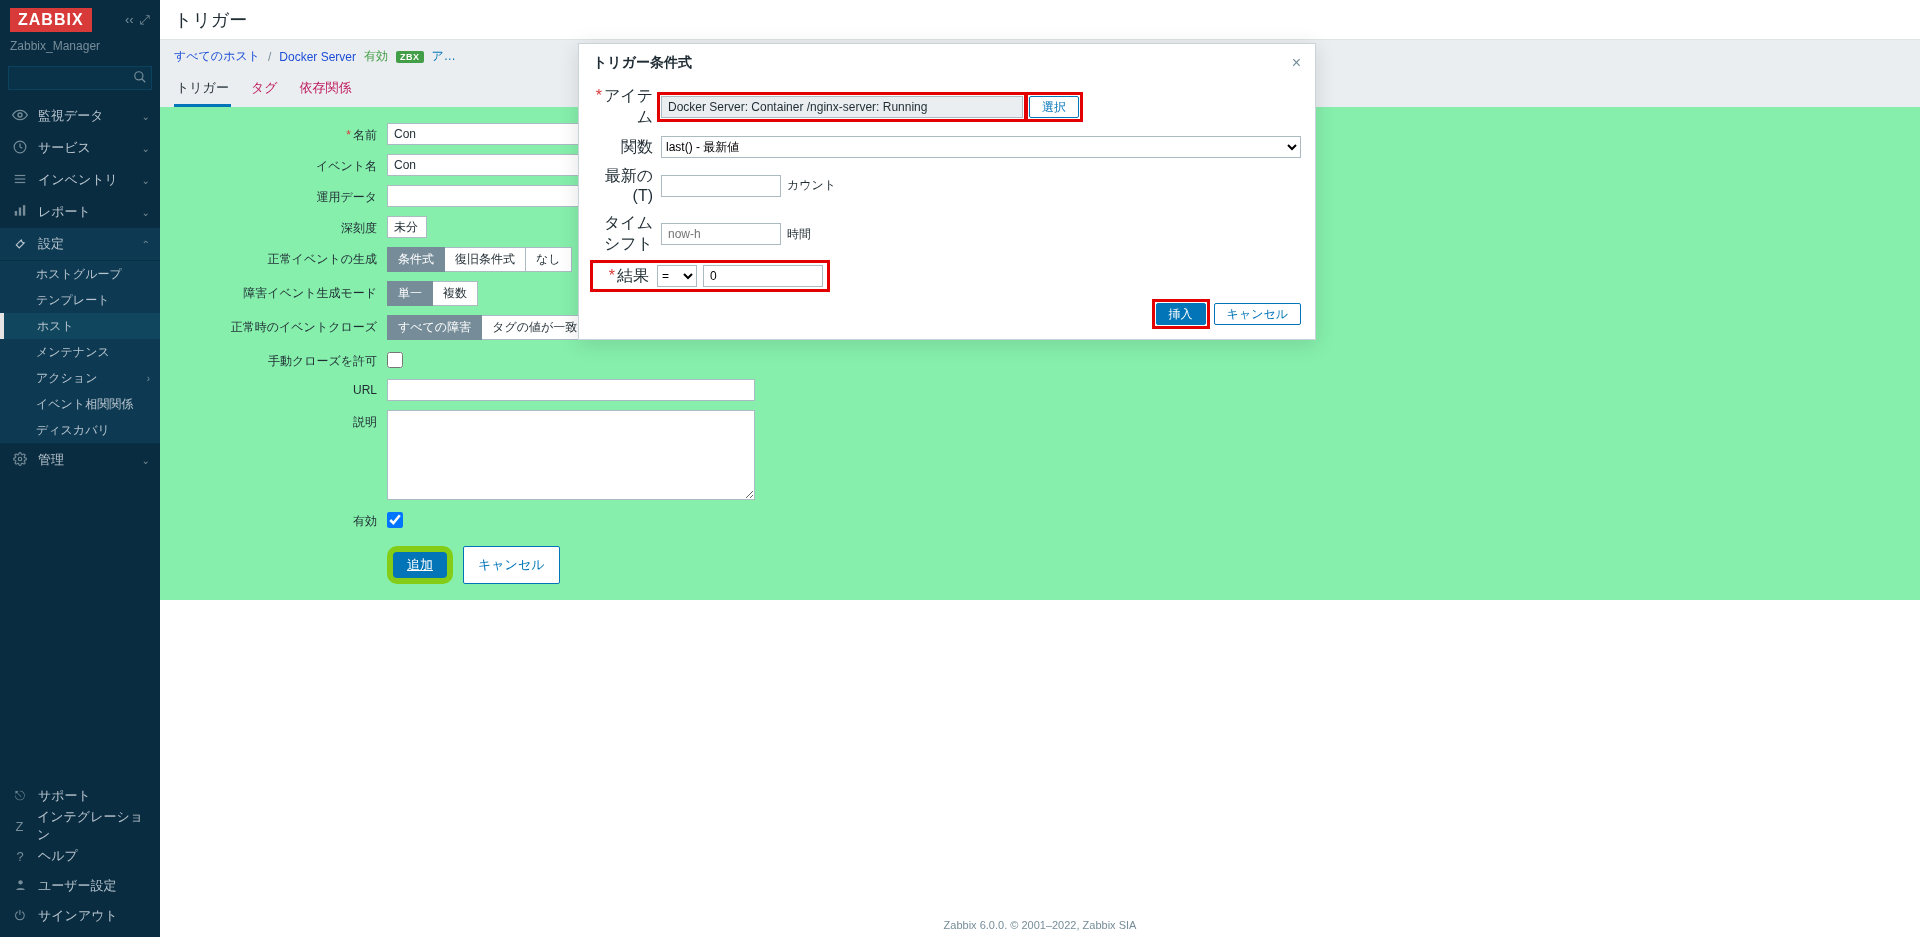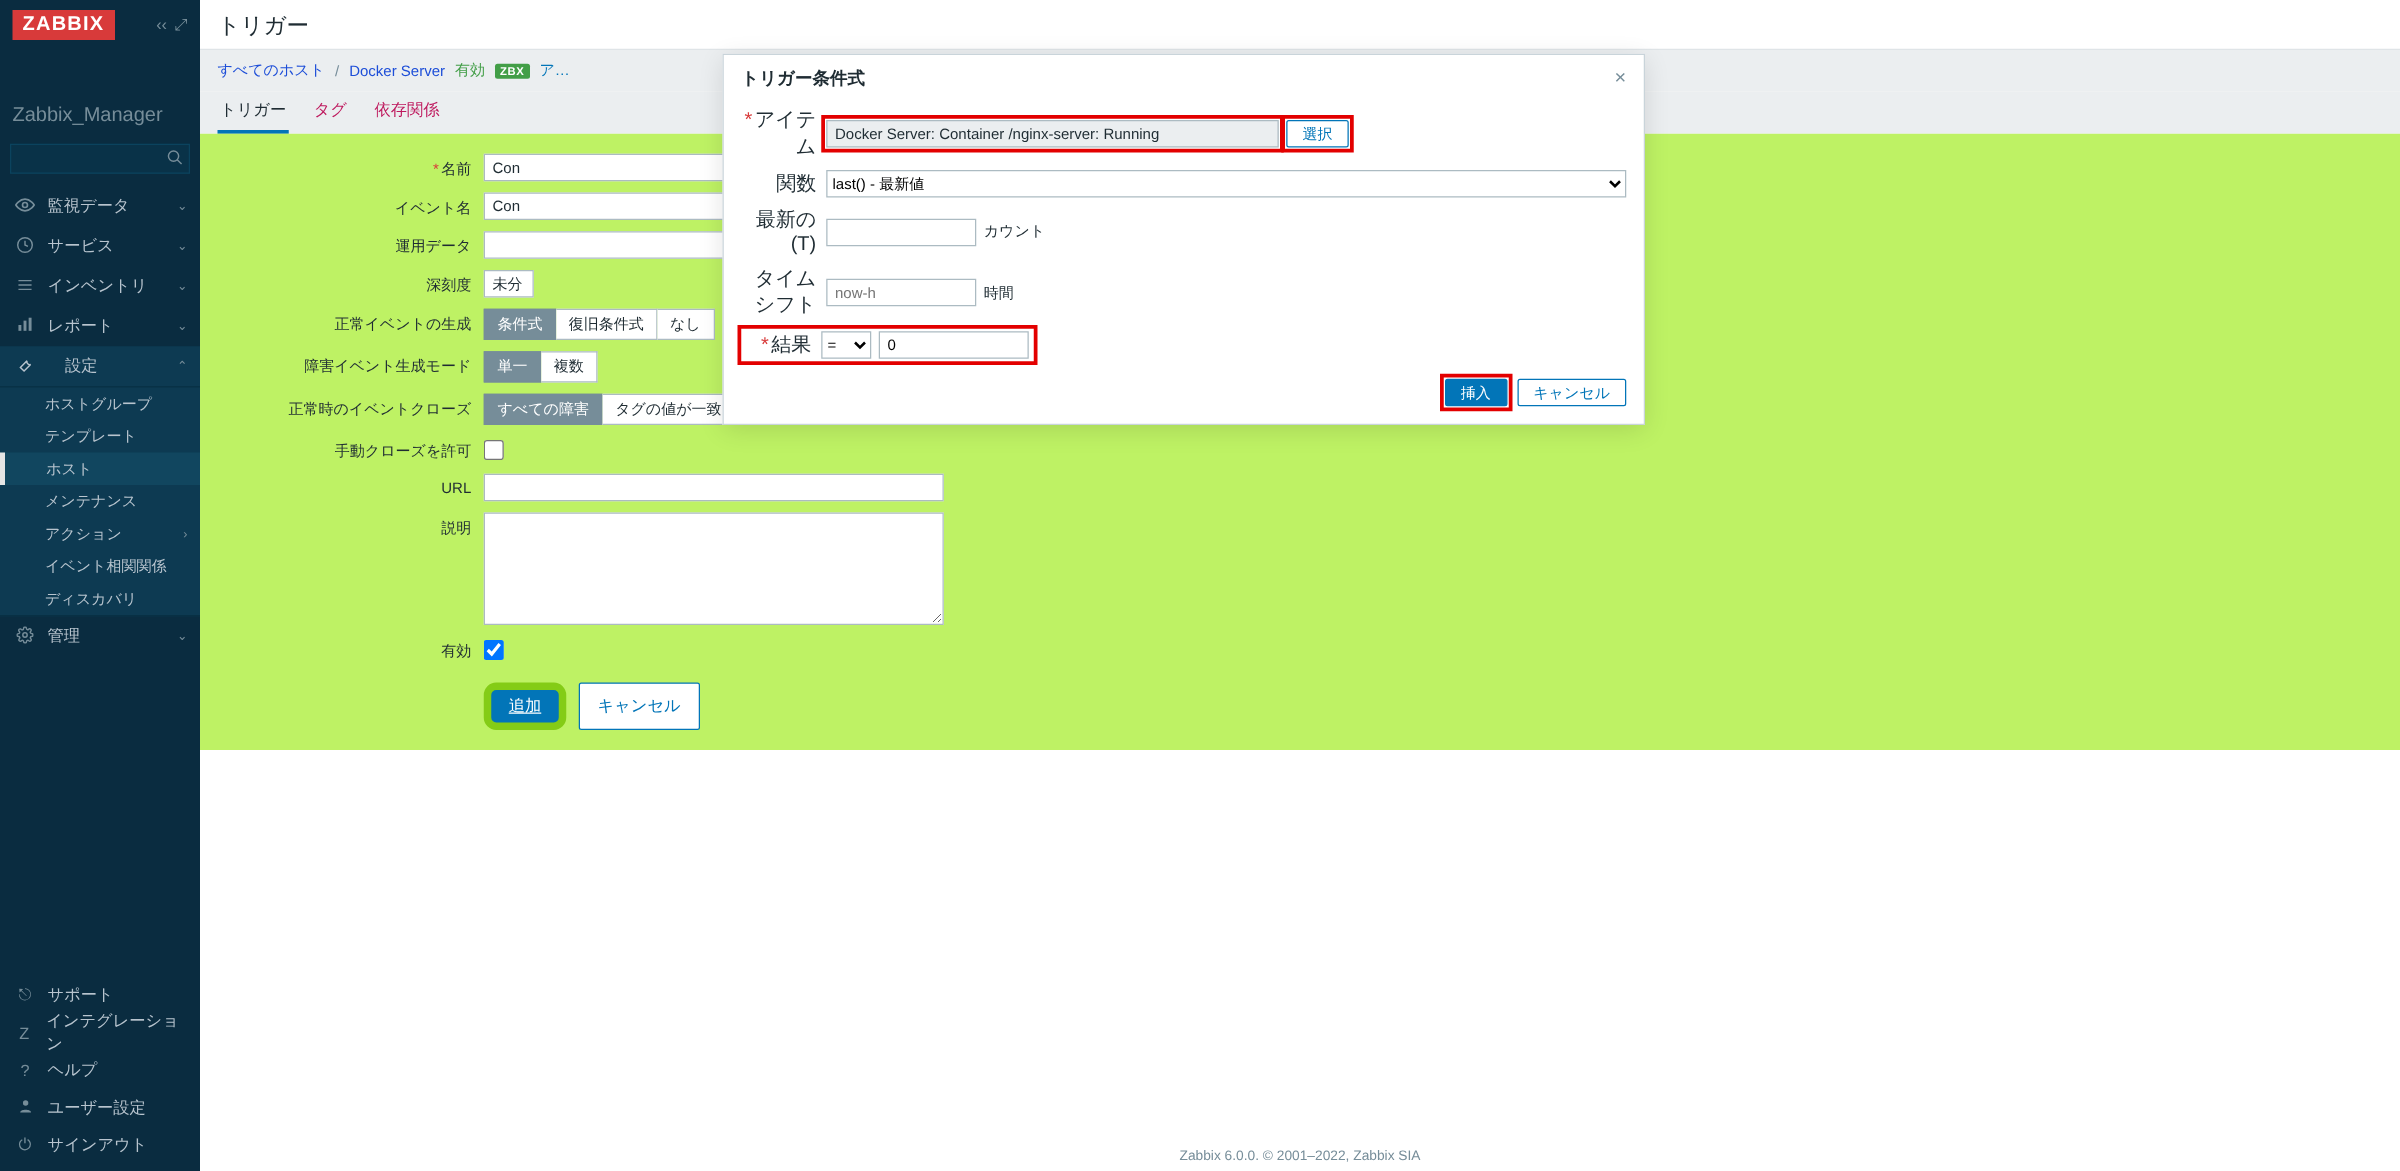--- a/index.html
+++ b/index.html
@@ -6,30 +6,30 @@
 body { font-size: 12px; color: #1f2c33; background: #fff; overflow: hidden; }
 
 .app { display: flex; height: 937px; }
 
 
 .sidebar { width: 160px; background: #0a2c40; color: #b8c4ce; display: flex; flex-direction: column; }
 .sb-header { height: 39px; display: flex; align-items: center; padding: 0 10px; }
 .sb-logo { background: #d83a3a; color: #fff; font-weight: bold; font-size: 16px; padding: 3px 8px; letter-spacing: 1px; }
 .sb-toggles { margin-left: auto; color: #768d99; font-size: 13px; display: flex; gap: 6px; }
 .sb-toggle-icon { cursor: pointer; }
-.sb-sub { color: #768d99; font-size: 16px; padding: 0 10px 8px; margin-top: 45px; }
+.sb-sub { color: #768d99; font-size: 12px; padding: 0 10px 8px; }
 .sb-search { margin: 5px 8px 10px; position: relative; }
 .sb-search input { width: 100%; height: 24px; background: #093248; border: 1px solid #0b435e; color: #fff; padding: 0 24px 0 6px; font-size: 12px; }
 .sb-search-icon { position: absolute; right: 5px; top: 4px; color: #768d99; font-size: 14px; }
 
 .sb-nav { flex: 1; overflow-y: auto; }
 .sb-item { display: flex; align-items: center; height: 32px; padding: 0 10px; cursor: pointer; color: #b8c4ce; font-size: 13px; }
 .sb-item .sb-icon { width: 20px; color: #768d99; font-size: 14px; text-align: center; margin-right: 8px; }
 .sb-item .sb-chev { margin-left: auto; color: #768d99; font-size: 10px; }
-.sb-item.active { background: #0d3a52; gap: 14px; }
+.sb-item.active { background: #0d3a52; }
 
 .sb-subnav { background: #0d3a52; border-top: 1px solid #083044; border-bottom: 1px solid #083044; }
 .sb-subitem { display: flex; align-items: center; height: 26px; padding: 0 10px 0 36px; font-size: 12px; color: #b8c4ce; cursor: pointer; }
 .sb-subitem.selected { background: #11465f; border-left: 4px solid #e5e5e5; padding-left: 33px; }
 .sb-subitem .sb-chev { margin-left: auto; color: #768d99; font-size: 10px; }
 
 .sb-footer { margin-top: auto; padding-bottom: 6px; }
 .sb-footitem { display: flex; align-items: center; height: 30px; padding: 0 10px; color: #b8c4ce; font-size: 13px; cursor: pointer; }
 .sb-footitem .sb-icon { width: 20px; color: #768d99; font-size: 13px; text-align: center; margin-right: 8px; }
 
@@ -42,21 +42,21 @@
 .bc-link { color: #1d4ed8; cursor: pointer; }
 .bc-sep { color: #768d99; }
 .bc-status { color: #429e47; }
 .bc-badge { background: #429e47; color: #fff; font-size: 9px; padding: 1px 4px; border-radius: 2px; font-weight: bold; letter-spacing: 0.5px; }
 .bc-trail { color: #0275b8; }
 
 .main-tabs { background: #ebeef0; padding: 0 14px; display: flex; gap: 18px; }
 .tab { padding: 6px 2px 7px; font-size: 13px; color: #be185d; cursor: pointer; border-bottom: 3px solid transparent; }
 .tab.active { color: #1f2c33; border-bottom-color: #0275b8; }
 
-.main-form { padding: 16px 14px; background: #bef264; }
+.main-form { padding: 16px 14px; background: #86efac; }
 .form-row { display: flex; align-items: flex-start; margin-bottom: 9px; }
 .form-label { width: 213px; text-align: right; padding-right: 10px; padding-top: 4px; font-size: 12px; color: #1f2c33; }
 .form-label .req { color: #d83a3a; margin-right: 2px; }
 .form-input { width: 368px; height: 22px; border: 1px solid #acbbc2; padding: 0 6px; font-size: 12px; color: #1f2c33; }
 .form-textarea { width: 368px; height: 82px; border: 1px solid #acbbc2; padding: 4px 6px; font-size: 12px; font-family: monospace; resize: both; }
 .form-textarea.big { height: 90px; font-family: Arial, sans-serif; }
 .form-link { color: #0275b8; font-size: 12px; cursor: pointer; display: inline-block; margin-top: 3px; }
 .form-check { width: 16px; height: 16px; margin-top: 3px; }
 
 .seg-group { display: flex; }

